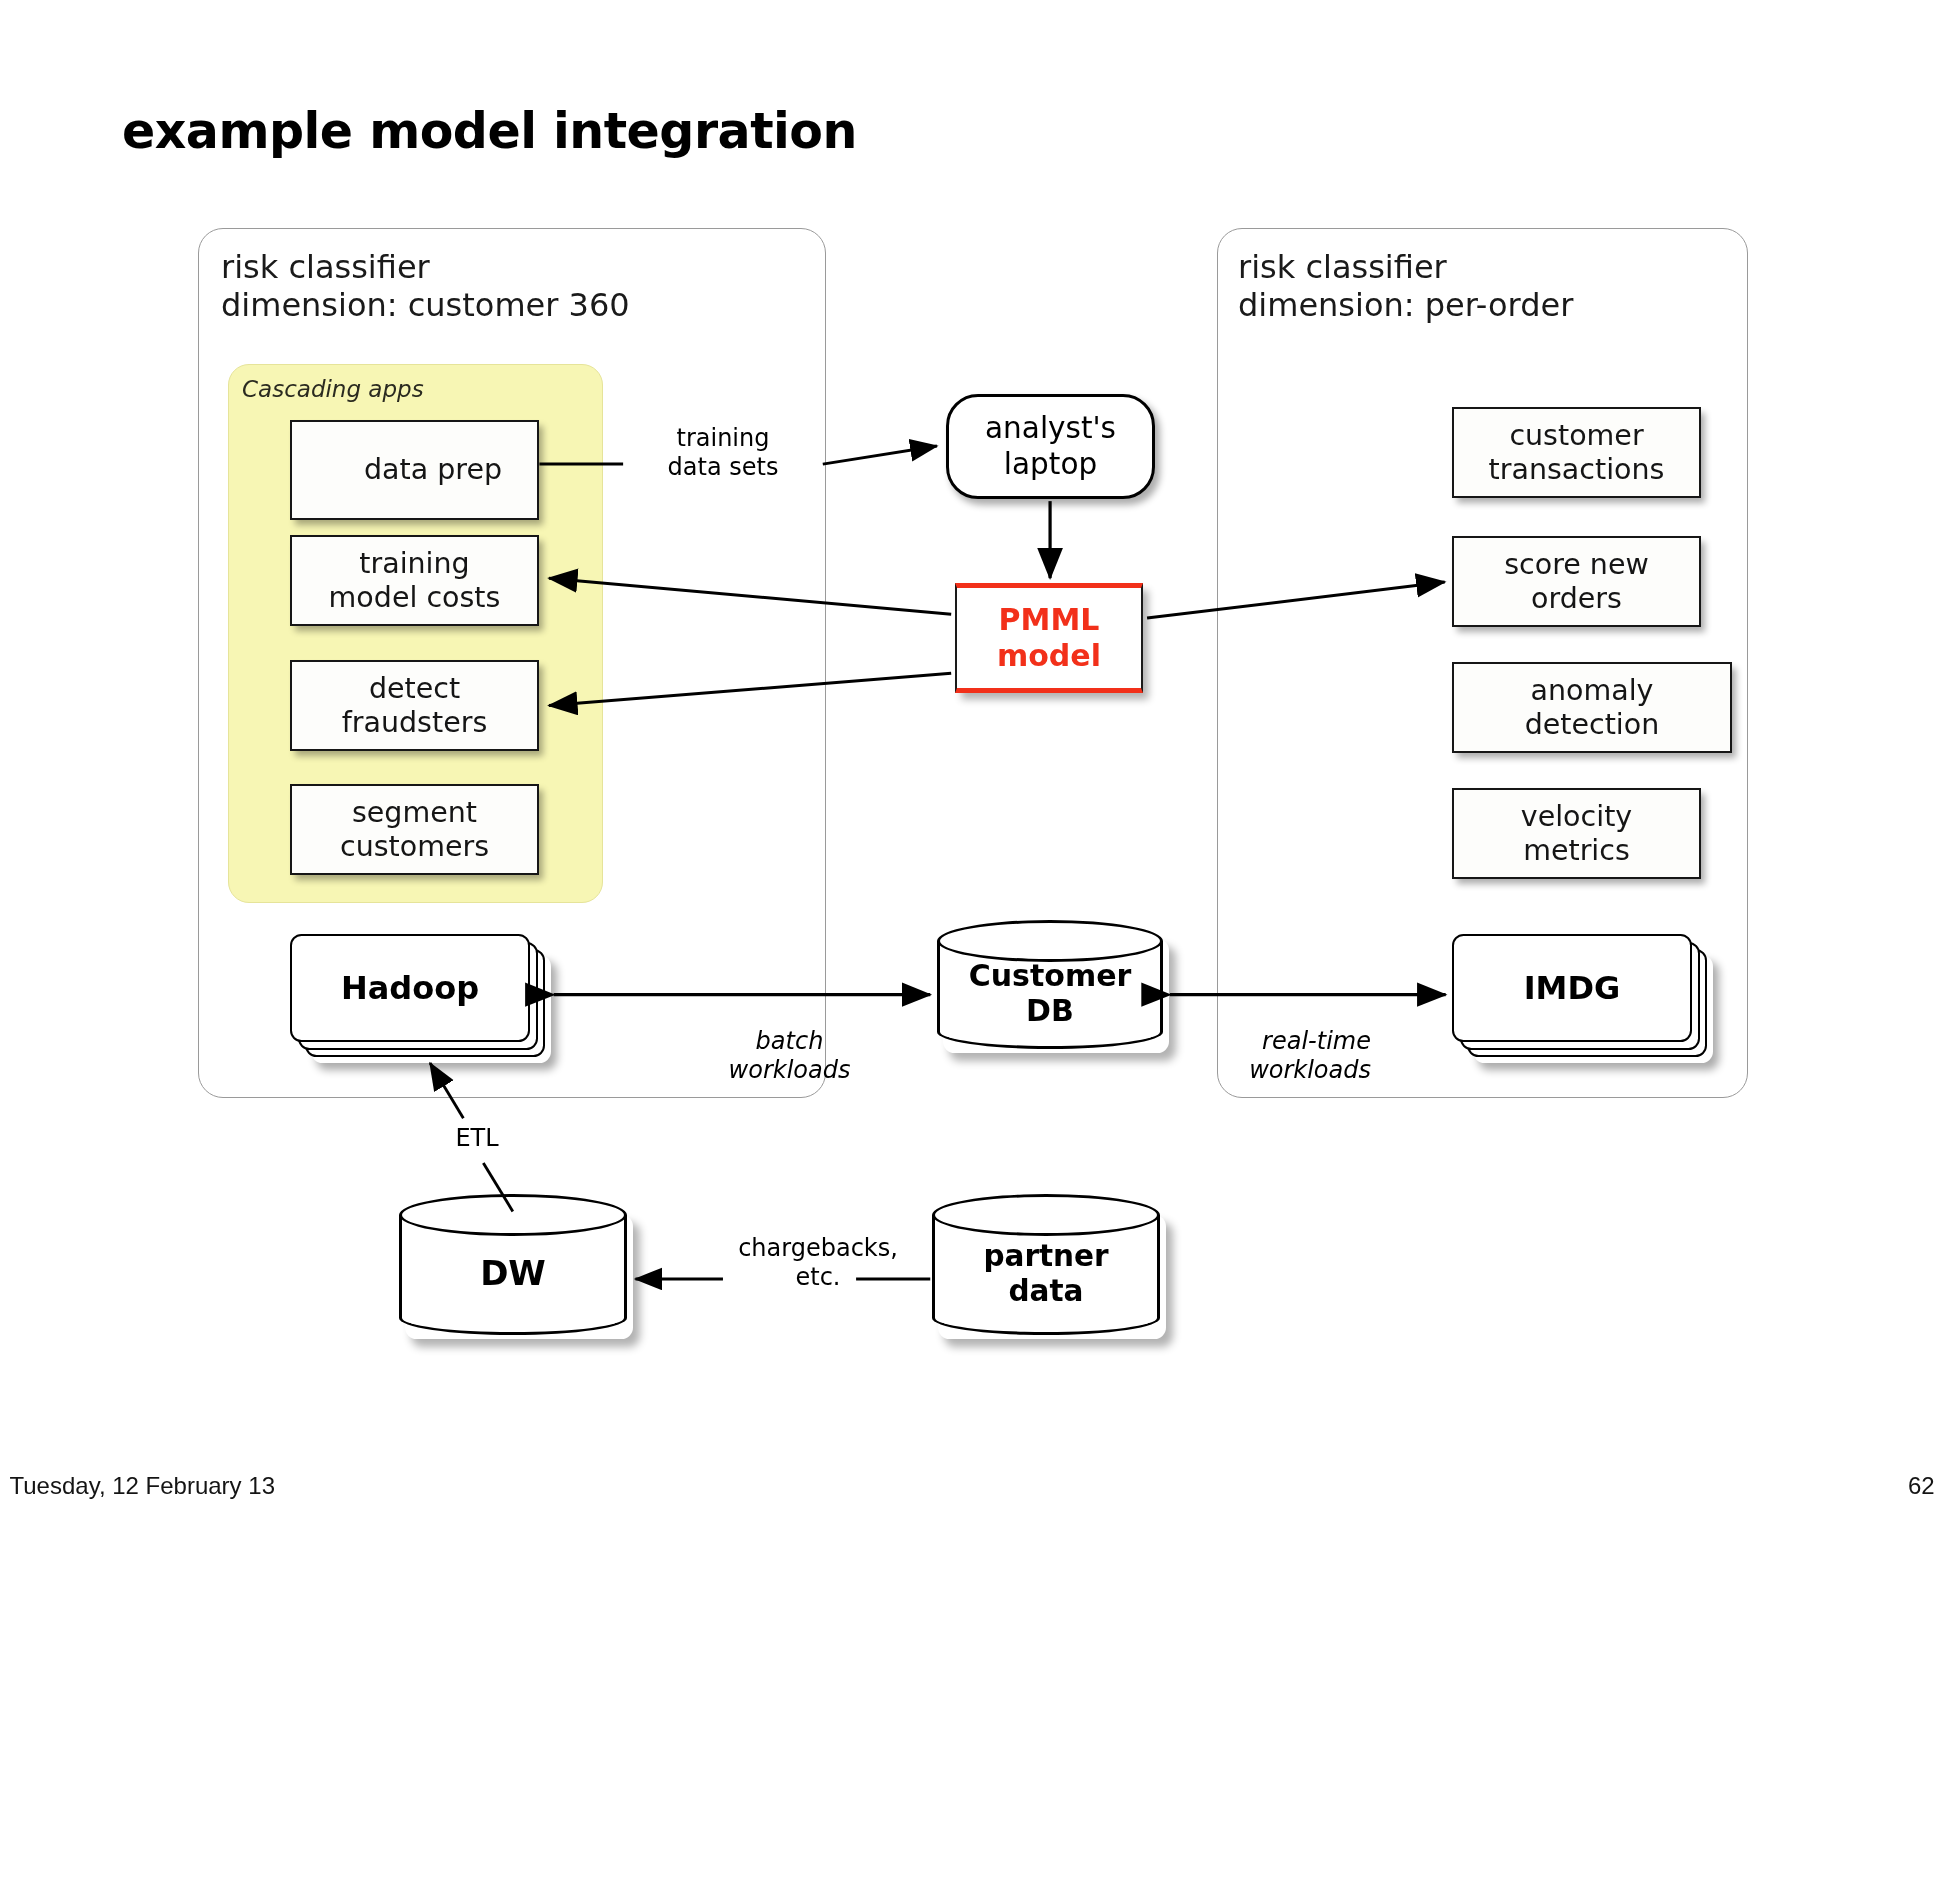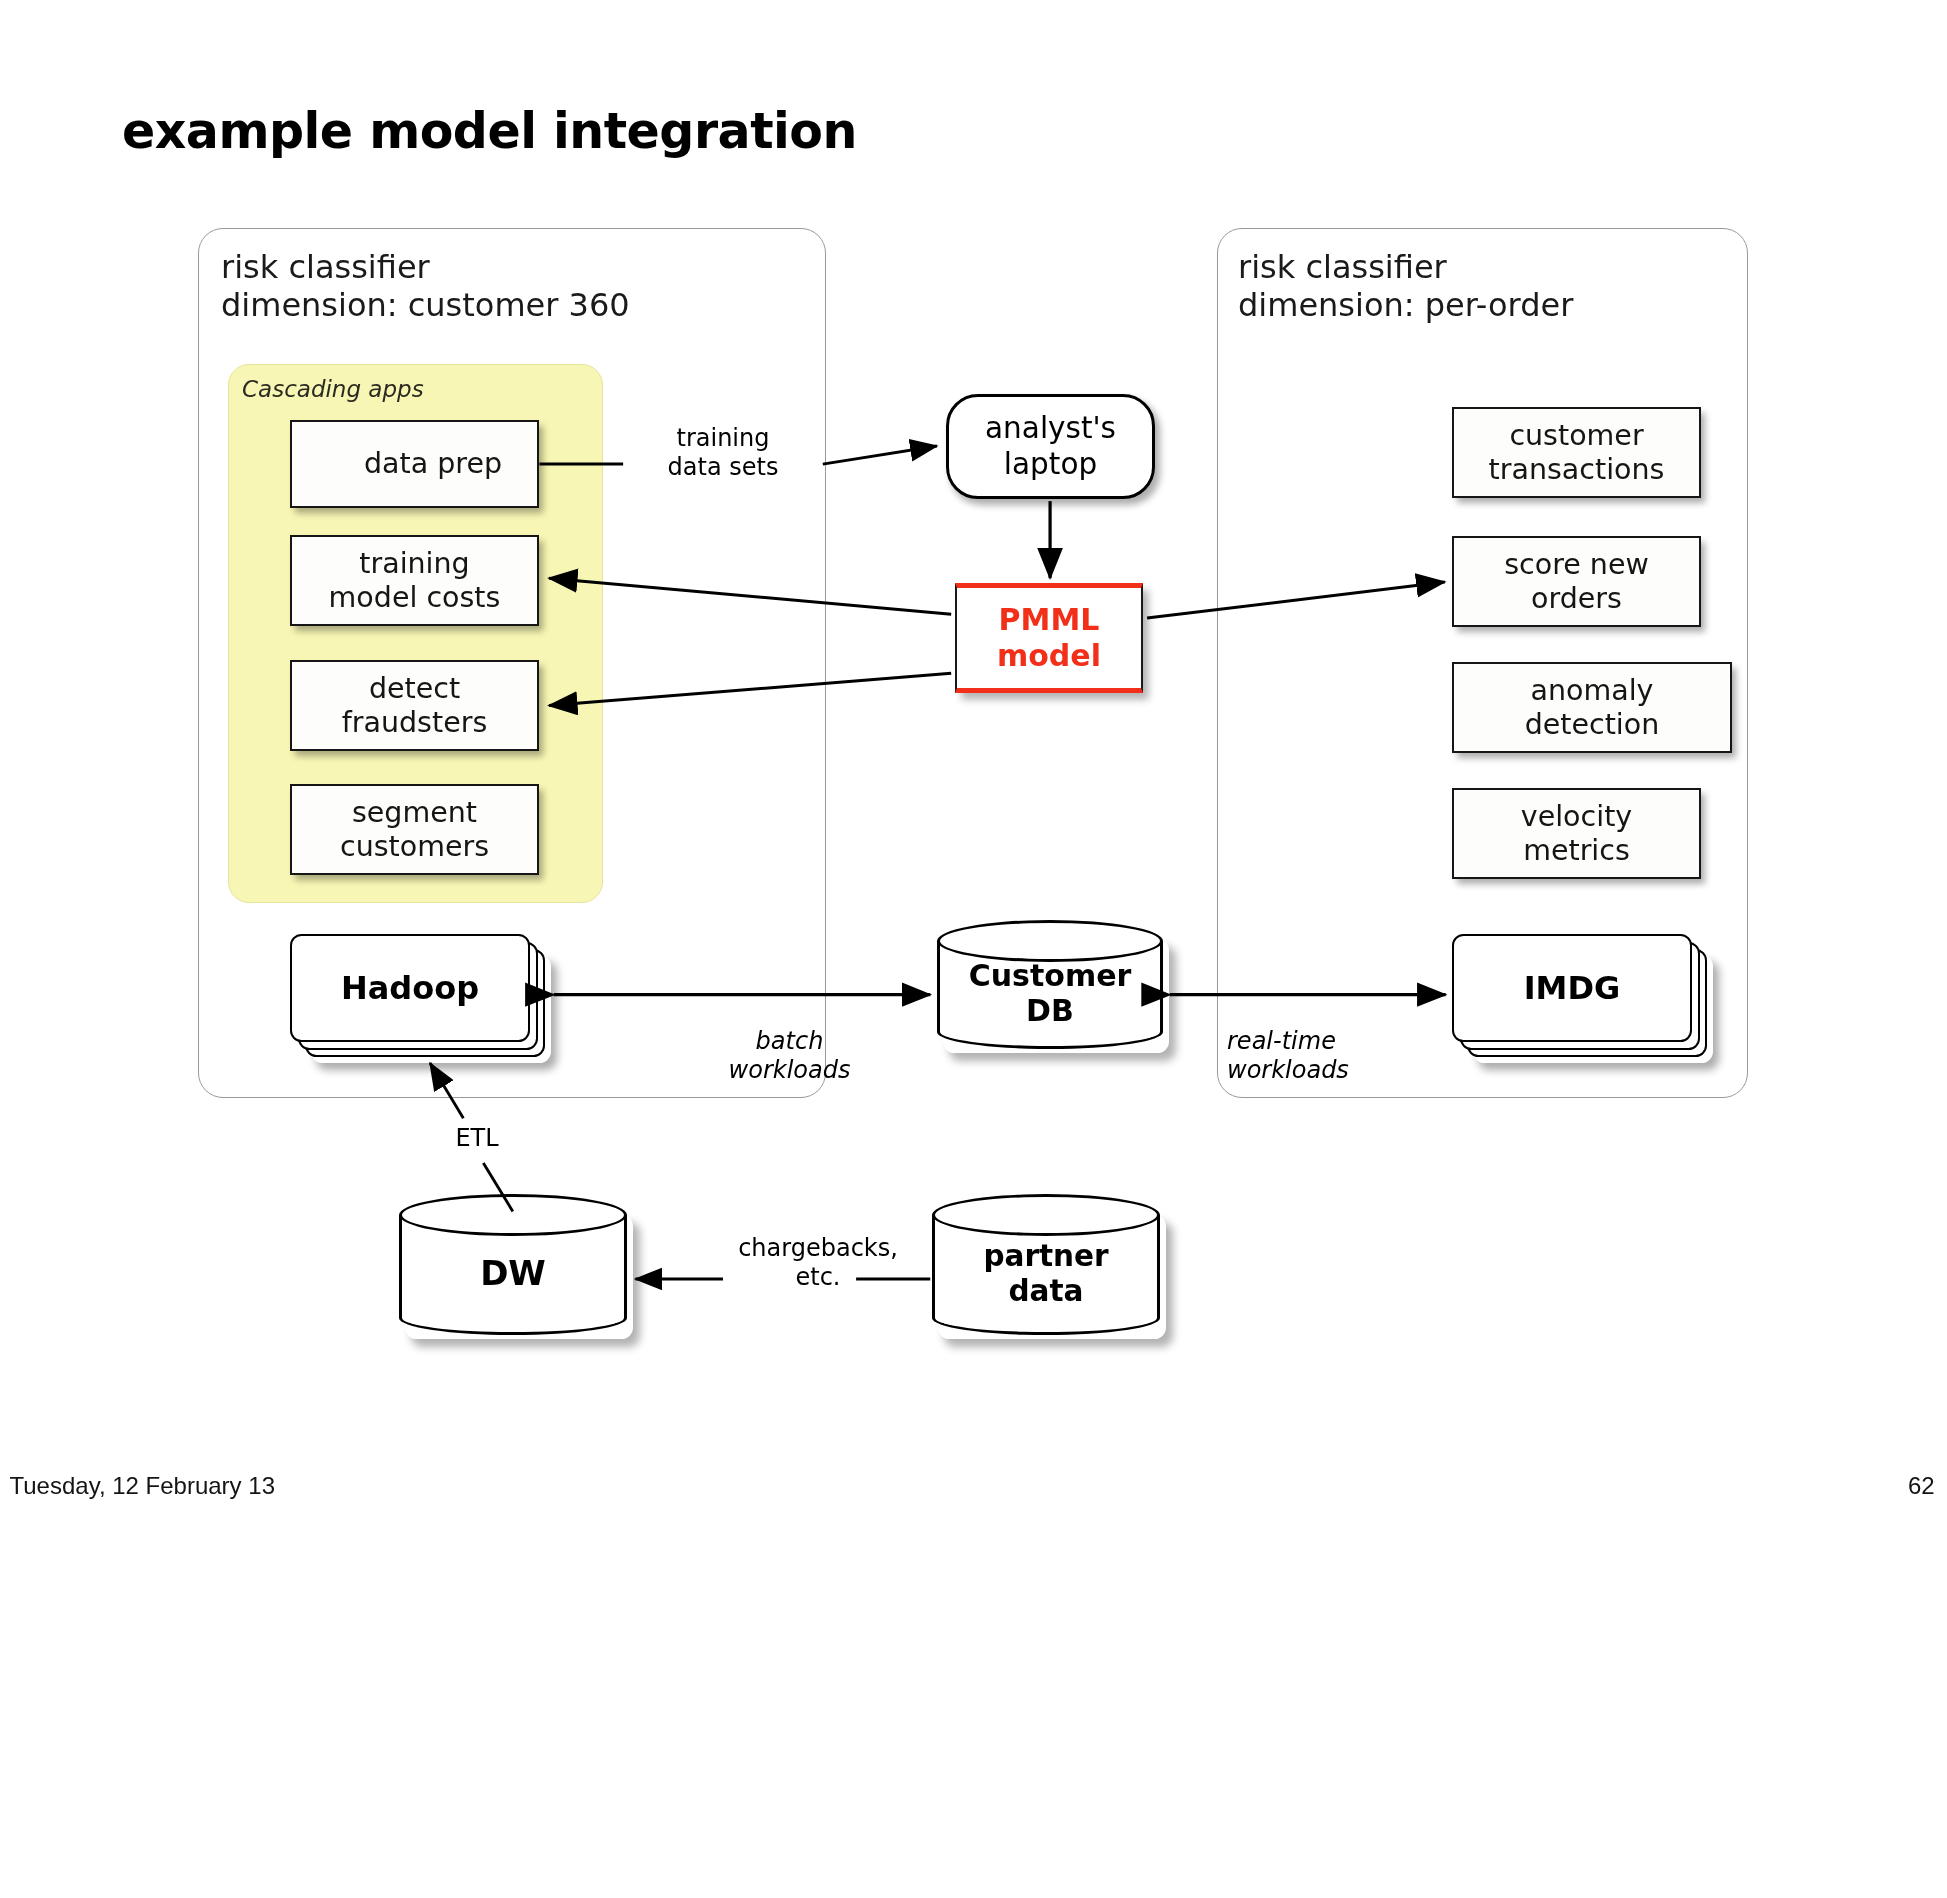--- a/index.html
+++ b/index.html
@@ -134,21 +134,21 @@
 
   <div class="slide-title">example model integration</div>
 
   <div class="panel" style="left:198px;top:228px;width:628px;height:870px;"></div>
   <div class="panel-title" style="left:221px;top:249px;width:590px;">risk classifier
 dimension: customer 360</div>
 
   <div class="casc-group" style="left:228px;top:364px;width:375px;height:539px;"></div>
   <div class="casc-label" style="left:242px;top:376px;">Cascading apps</div>
 
-  <div class="stepbox" style="left:290px;top:420px;width:249px;height:88px;padding-left:37px;">data prep</div>
+  <div class="stepbox" style="left:290px;top:420px;width:249px;height:100px;padding-left:37px;">data prep</div>
   <div class="stepbox" style="left:290px;top:535px;width:249px;height:91px;">training
 model costs</div>
   <div class="stepbox" style="left:290px;top:660px;width:249px;height:91px;">detect
 fraudsters</div>
   <div class="stepbox" style="left:290px;top:784px;width:249px;height:91px;">segment
 customers</div>
 
   <div class="stack" style="left:290px;top:934px;width:255px;height:124px;">
     <div class="shadow" style="width:240px;height:108px;"></div>
     <div class="card c1" style="width:240px;height:108px;"></div>
@@ -206,21 +206,21 @@
     <div class="body" style="top:21px;height:120px;"></div>
     <div class="top" style="top:0;"></div>
     <div class="lbl" style="top:45px;font-size:29.5px;">partner
 data</div>
   </div>
 
   <div class="edge-label" style="left:628px;top:424px;width:190px;">training
 data sets</div>
   <div class="edge-label italic" style="left:704px;top:1027px;width:171px;">batch
 workloads</div>
-  <div class="edge-label italic" style="left:1227px;top:1027px;width:200px;text-align:left;">real-time
+  <div class="edge-label italic" style="left:1171px;top:1027px;width:200px;text-align:right;">real-time
 workloads</div>
   <div class="edge-label" style="left:439px;top:1124px;width:76px;">ETL</div>
   <div class="edge-label" style="left:723px;top:1234px;width:190px;">chargebacks,
 etc.</div>
 
   <svg id="wires" viewBox="0 0 2048 1996">
     <defs>
       <marker id="ah" markerWidth="12" markerHeight="12" refX="9.4" refY="4" orient="auto" markerUnits="strokeWidth">
         <path d="M0,0 L10,4 L0,8 z" fill="#000"></path>
       </marker>

